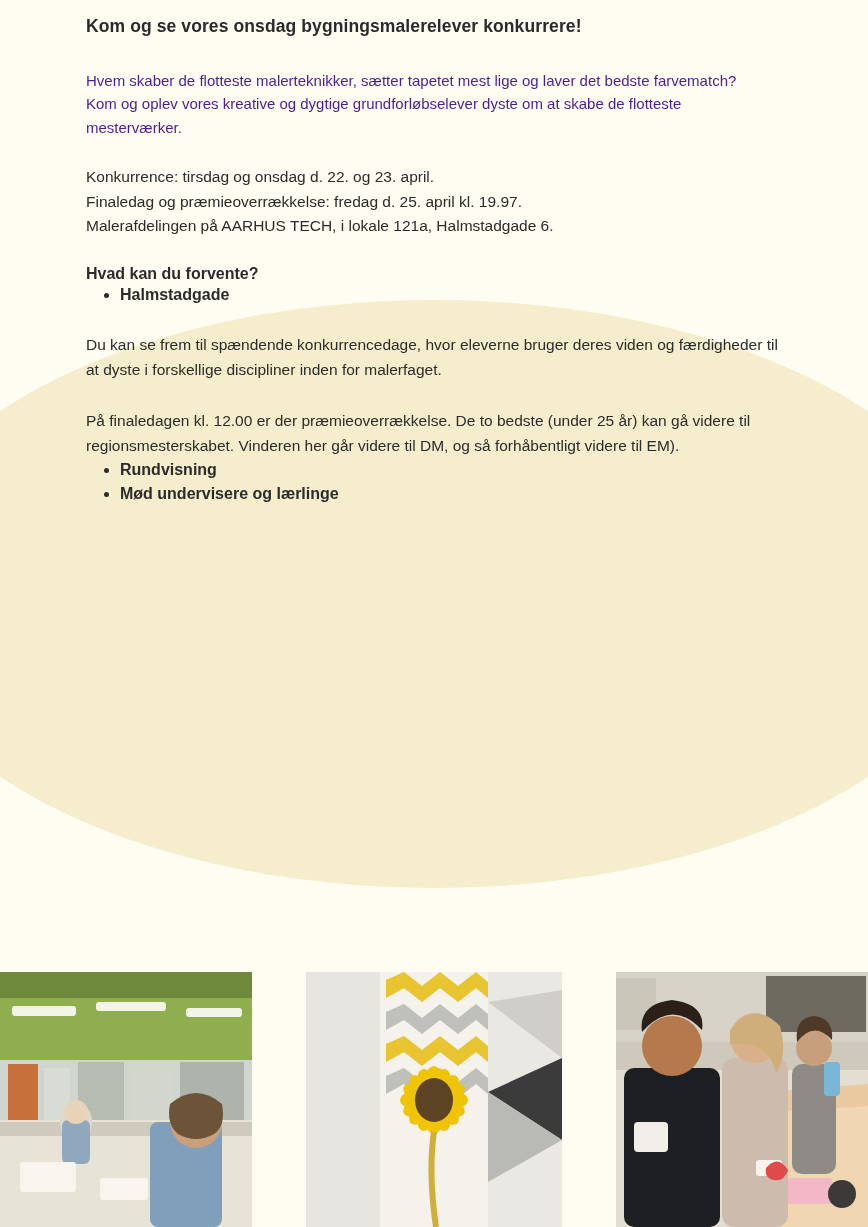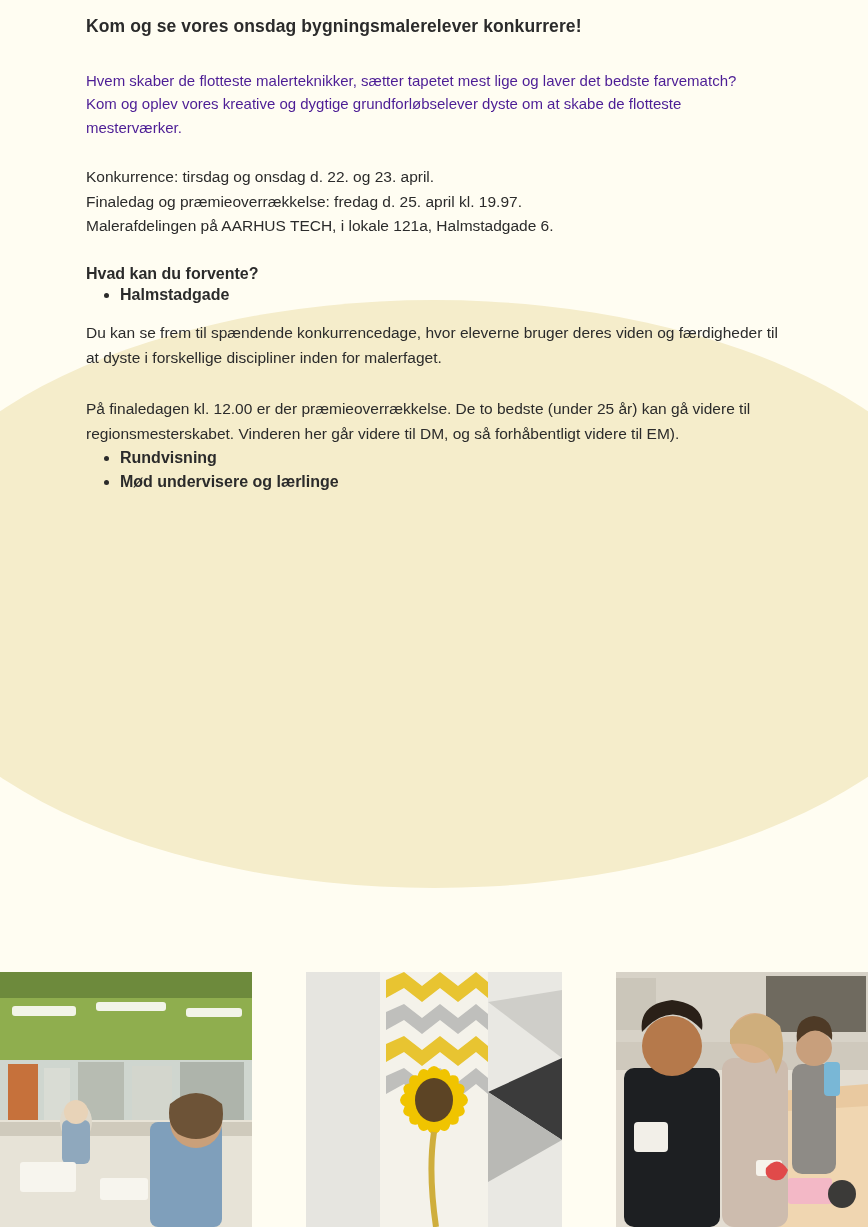--- a/index.html
+++ b/index.html
@@ -80,21 +80,21 @@
 
   .body-text {
     font-size: 15.5px;
     line-height: 1.6;
     color: #2B2B2B;
     margin: 0;
   }
 
   .block-gap-lg { margin-top: 26px; }
   .block-gap-md { margin-top: 22px; }
-  .block-gap-sm { margin-top: 14px; }
+  .block-gap-sm { margin-top: 26px; }
 
   ul.bullets {
     margin: 0;
     padding-left: 34px;
   }
   ul.bullets li {
     font-size: 16px;
     font-weight: bold;
     line-height: 1.5;
     color: #2B2B2B;

